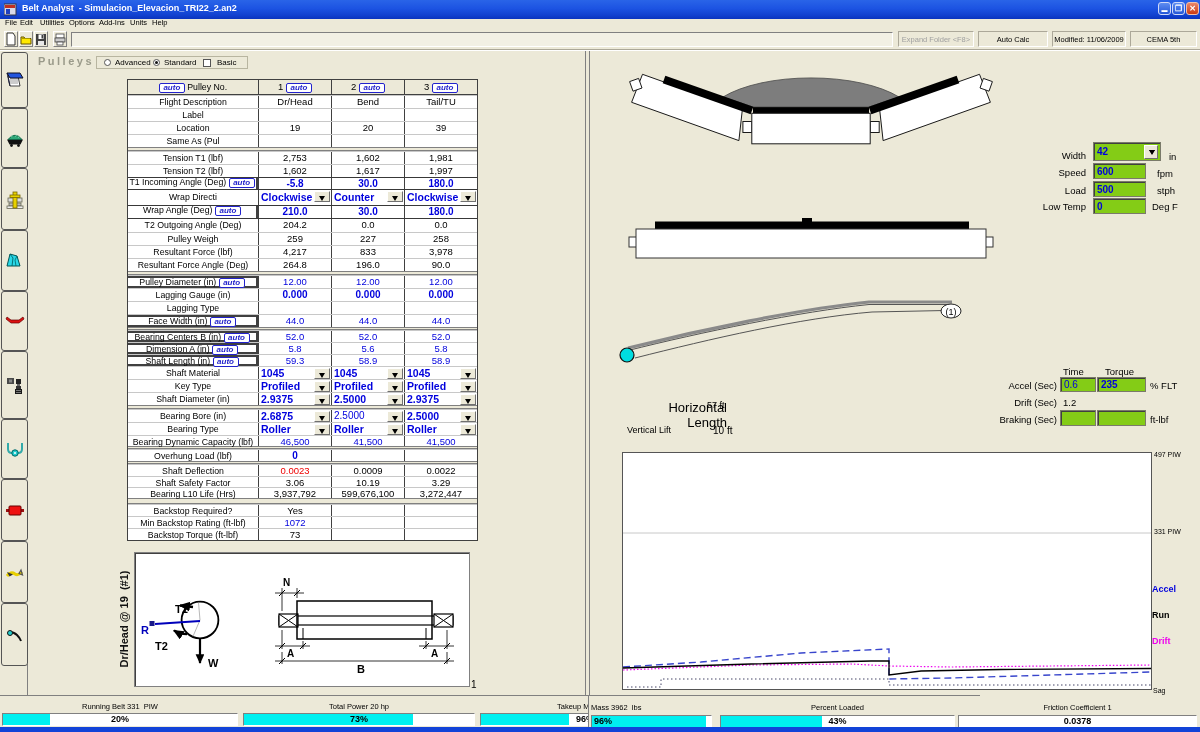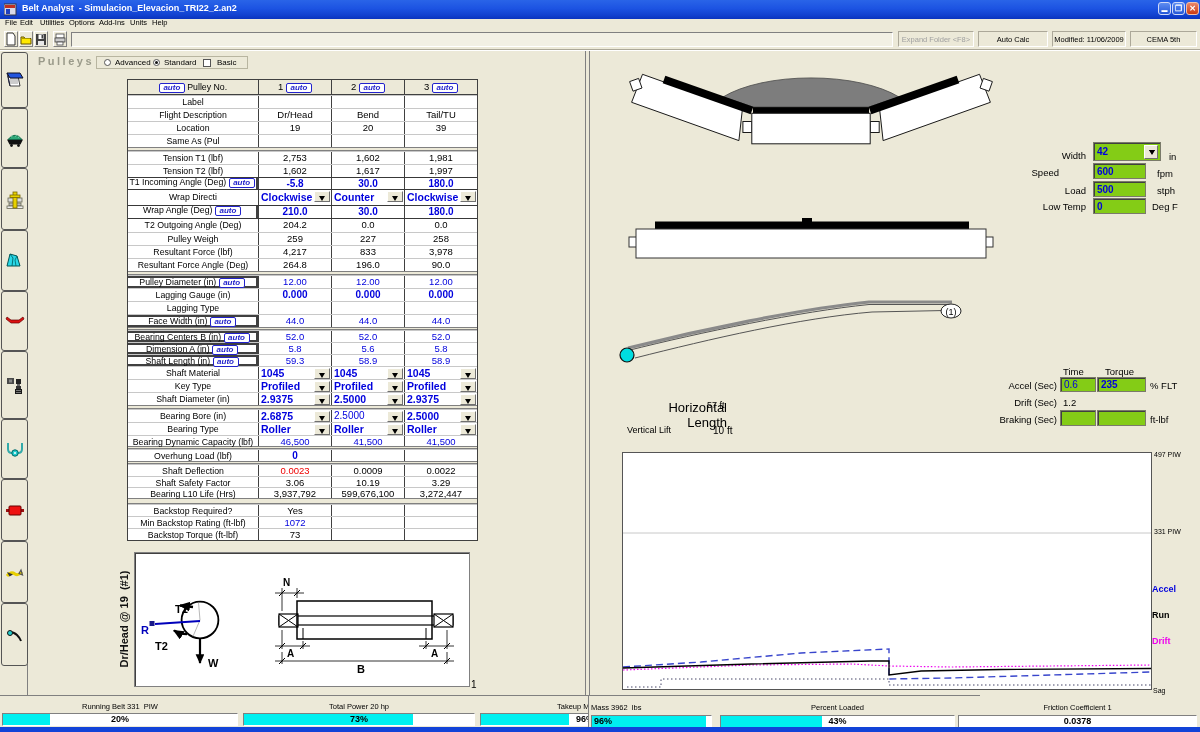--- a/index.html
+++ b/index.html
@@ -186,30 +186,30 @@
     <span style="position:absolute;left:120px;top:1px">Basic</span>
 </div>
 <div id="ptable">
 <div class="tr hd">
       <div class="tl"><span class="auto">auto</span> Pulley No.</div>
       <div class="td">1 <span class="auto">auto</span></div>
       <div class="td">2 <span class="auto">auto</span></div>
       <div class="td">3 <span class="auto">auto</span></div>
     </div>
 <div class="tr">
-      <div class="tl ">Label</div>
-      <div class="td"></div>
-      <div class="td"></div>
-      <div class="td"></div>
-    </div>
-<div class="tr">
       <div class="tl ">Flight Description</div>
       <div class="td"><span class="">Dr/Head</span></div>
       <div class="td"><span class="">Bend</span></div>
       <div class="td"><span class="">Tail/TU</span></div>
+    </div>
+<div class="tr">
+      <div class="tl ">Label</div>
+      <div class="td"></div>
+      <div class="td"></div>
+      <div class="td"></div>
     </div>
 <div class="tr">
       <div class="tl ">Location</div>
       <div class="td"><span class="">19</span></div>
       <div class="td"><span class="">20</span></div>
       <div class="td"><span class="">39</span></div>
     </div>
 <div class="tr">
       <div class="tl ">Same As (Pul</div>
       <div class="td"></div>
@@ -484,21 +484,21 @@
 <rect x="202" y="163" width="10" height="4" fill="#000"></rect>
 <rect x="55" y="166.5" width="314" height="8" fill="#000"></rect>
 <rect x="29" y="182" width="8" height="10" fill="#fff" stroke="#333"></rect>
 <rect x="385" y="182" width="8" height="10" fill="#fff" stroke="#333"></rect>
 <rect x="36" y="174" width="350" height="29" fill="#fff" stroke="#333" stroke-width="1"></rect>
 </svg>
 
 <div class="flabel" style="left:1010px;top:150px;width:76px">Width</div>
 <div class="ffield" style="left:1093px;top:142px;width:68px;height:19px;line-height:17px">42<span class="db" style="top:2px;right:2px;width:14px;height:14px"></span><span style="position:absolute;right:5.5px;top:7px;border-left:3.5px solid transparent;border-right:3.5px solid transparent;border-top:4.5px solid #000"></span></div>
 <div class="funit" style="left:1169px;top:151px">in</div>
-<div class="flabel" style="left:983px;top:167px;width:76px">Speed</div>
+<div class="flabel" style="left:1010px;top:167px;width:76px">Speed</div>
 <div class="ffield" style="left:1093px;top:163px;width:53px;height:16px">600</div>
 <div class="funit" style="left:1157px;top:168px">fpm</div>
 <div class="flabel" style="left:1010px;top:185px;width:76px">Load</div>
 <div class="ffield" style="left:1093px;top:181px;width:53px;height:16px">500</div>
 <div class="funit" style="left:1157px;top:185px">stph</div>
 <div class="flabel" style="left:1010px;top:201px;width:76px">Low Temp</div>
 <div class="ffield" style="left:1093px;top:198px;width:53px;height:16px">0</div>
 <div class="funit" style="left:1152px;top:201px">Deg F</div>
 
 <svg class="abs" style="left:600px;top:290px" width="380" height="80" viewBox="0 0 380 80">

